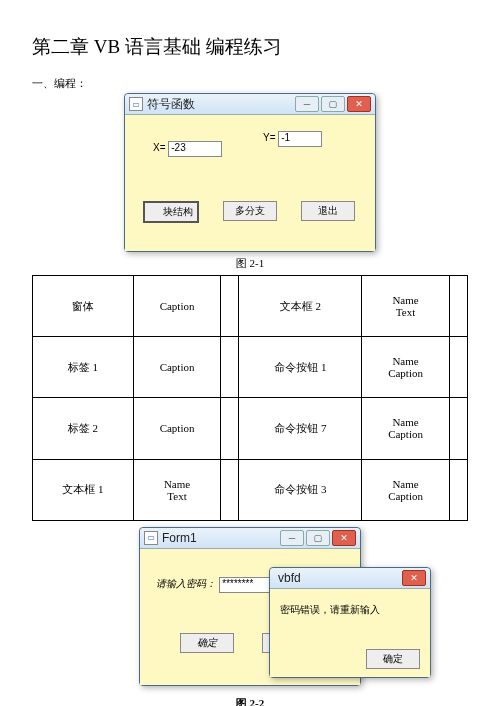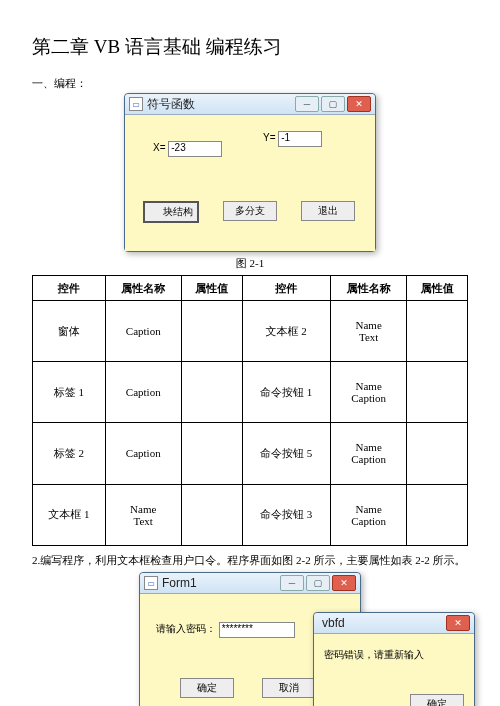--- a/index.html
+++ b/index.html
@@ -154,90 +154,81 @@
           <span class="vb-button">多分支</span>
           <span class="vb-button">退出</span>
         </div>
       </div>
     </div>
     <div class="fig-caption">图 2-1</div>
   </div>
 
   <table class="prop">
     <tbody>
-        <tr>
-      <th>控件</th>
-      <th>属性名称</th>
-      <th>属性值</th>
-      <th>控件</th>
-      <th>属性名称</th>
-      <th>属性值</th>
-    </tr>
     <tr>
       <td>窗体</td>
       <td>Caption</td>
       <td></td>
       <td>文本框 2</td>
       <td class="dual">Name<br>Text</td>
       <td></td>
     </tr>
     <tr>
       <td>标签 1</td>
       <td>Caption</td>
       <td></td>
       <td>命令按钮 1</td>
       <td class="dual">Name<br>Caption</td>
       <td></td>
     </tr>
     <tr>
       <td>标签 2</td>
       <td>Caption</td>
       <td></td>
-      <td>命令按钮 5</td>
+      <td>命令按钮 7</td>
       <td class="dual">Name<br>Caption</td>
       <td></td>
     </tr>
     <tr>
       <td>文本框 1</td>
       <td class="dual">Name<br>Text</td>
       <td></td>
       <td>命令按钮 3</td>
       <td class="dual">Name<br>Caption</td>
       <td></td>
     </tr>
   </tbody>
     </table>
 
-  <p class="para">2.编写程序，利用文本框检查用户口令。程序界面如图 2-2 所示，主要属性如表 2-2 所示。</p>
 
   <div class="fig-center">
     <div class="stack">
       <div class="win" style="width:220px;">
         <div class="titlebar">
           <span class="app-icon">▭</span>
           <span class="wintitle">Form1</span>
           <div class="winbtns">
             <span class="winbtn">─</span>
             <span class="winbtn">▢</span>
             <span class="winbtn close">✕</span>
           </div>
         </div>
-        <div class="client" style="height:120px; position:relative;">
+        <div class="client" style="height:120px; position:relative;font-style:italic;">
           <div style="position:absolute; left:16px; top:28px;">
             <span class="vb-label">请输入密码：</span>
             <span class="vb-text" style="width:70px;">********</span>
           </div>
           <div style="position:absolute; left:40px; top:84px; display:flex; gap:28px;">
             <span class="vb-button">确定</span>
             <span class="vb-button">取消</span>
           </div>
         </div>
       </div>
 
-      <div class="win msgbox" style="width:160px;margin-left:44px;">
+      <div class="win msgbox" style="width:160px;">
         <div class="titlebar">
           <span class="wintitle" style="margin-left:4px;">vbfd</span>
           <div class="winbtns">
             <span class="winbtn close">✕</span>
           </div>
         </div>
         <div class="client" style="height:72px; position:relative;">
           <div class="vb-label" style="position:absolute; left:10px; top:14px;text-align:center;">密码错误，请重新输入</div>
           <div style="position:absolute; right:10px; bottom:8px;">
             <span class="vb-button">确定</span>

